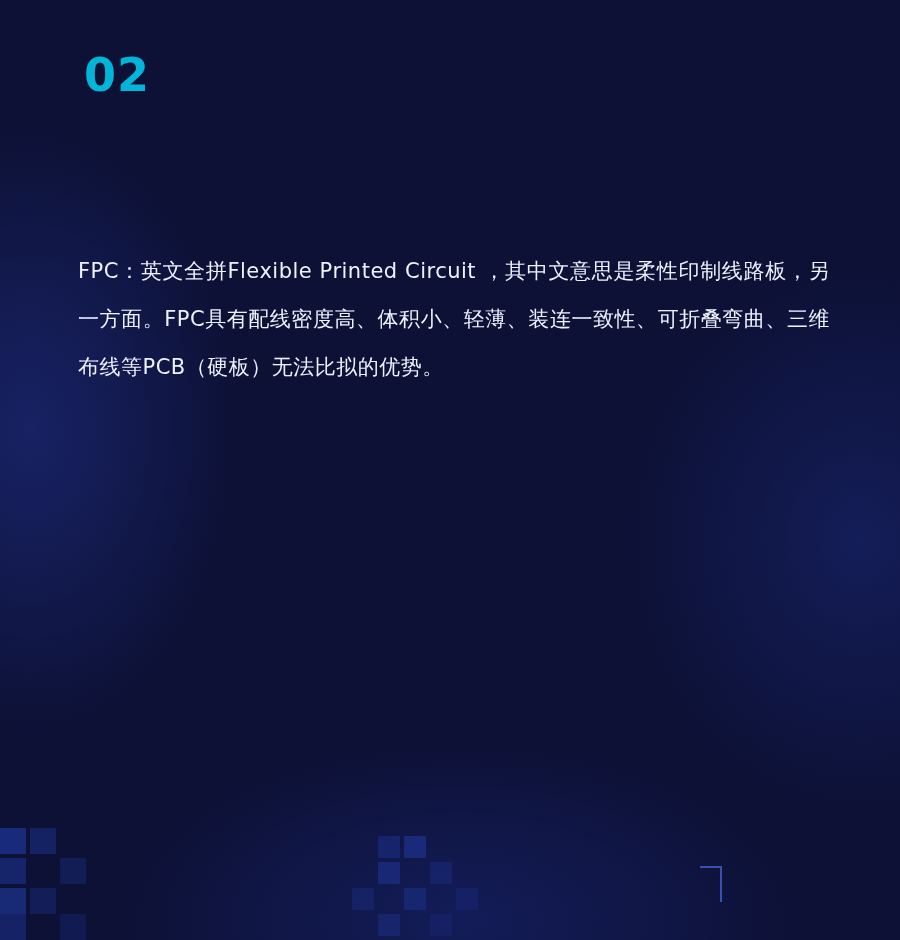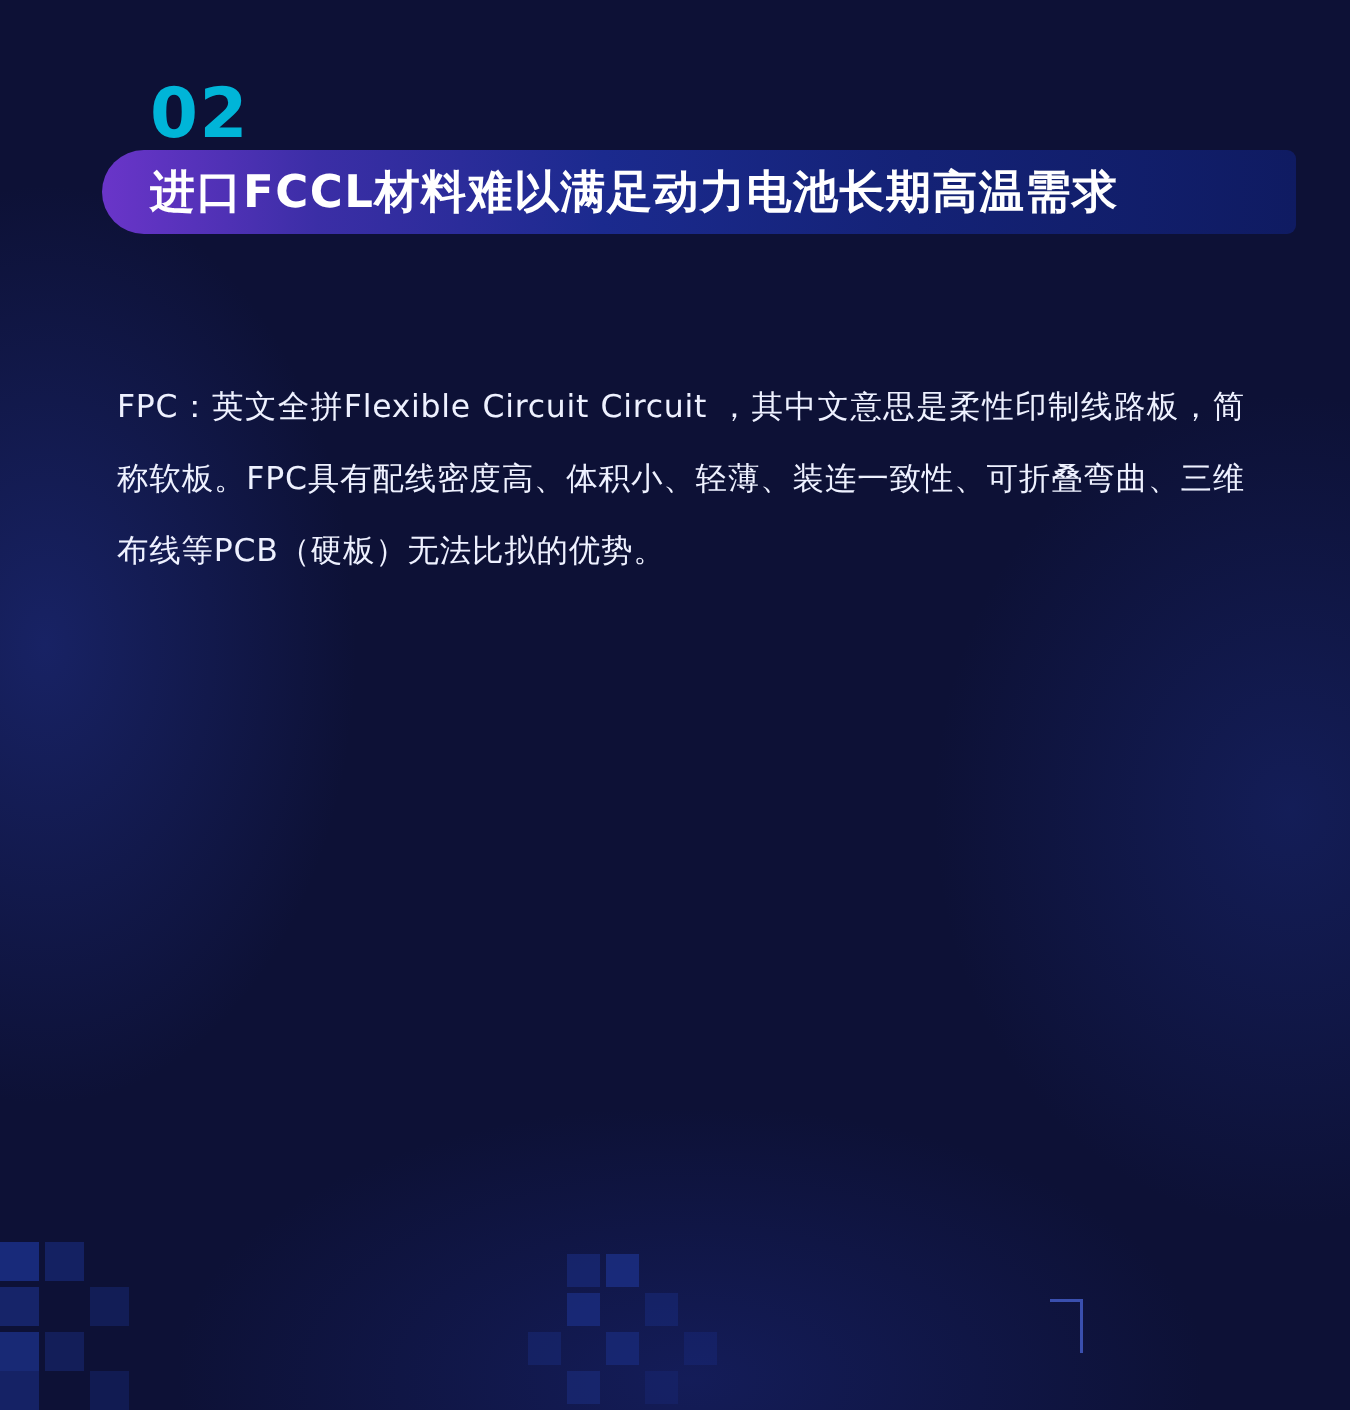--- a/index.html
+++ b/index.html
@@ -61,21 +61,21 @@
     bottom: 38px;
     width: 22px;
     height: 36px;
     border-top: 2px solid #3a4fae;
     border-right: 2px solid #3a4fae;
   }
 
   
   .header {
     position: absolute;
-    left: 16px;
+    left: 0;
     top: 52px;
     width: 860px;
     height: 120px;
   }
   .section-number {
     position: absolute;
     left: 84px;
     top: 0px;
     font-size: 46px;
     font-weight: bold;
@@ -153,20 +153,17 @@
   <div class="px" style="left:404px; bottom:30px; width:22px; height:22px; opacity:.60;"></div>
   <div class="px" style="left:456px; bottom:30px; width:22px; height:22px; opacity:.35;"></div>
   <div class="px" style="left:378px; bottom:4px;  width:22px; height:22px; opacity:.50;"></div>
   <div class="px" style="left:430px; bottom:4px;  width:22px; height:22px; opacity:.30;"></div>
 
   <div class="bracket"></div>
 </div>
 
 <div class="header">
   <div class="section-number">02</div>
-  <div class="title-bar">
-    <div class="title-text">进口FCCL材料难以满足动力电池长期高温需求</div>
-  </div>
 </div>
 
 <div class="content">
-  <p class="para">FPC：英文全拼Flexible Circuit Circuit ，其中文意思是柔性印制线路板，简称软板。FPC具有配线密度高、体积小、轻薄、装连一致性、可折叠弯曲、三维布线等PCB（硬板）无法比拟的优势。</p>
+  <p class="para">FPC：英文全拼Flexible Printed Circuit ，其中文意思是柔性印制线路板，另一方面。FPC具有配线密度高、体积小、轻薄、装连一致性、可折叠弯曲、三维布线等PCB（硬板）无法比拟的优势。</p>
 </div>
 
 </body></html>

